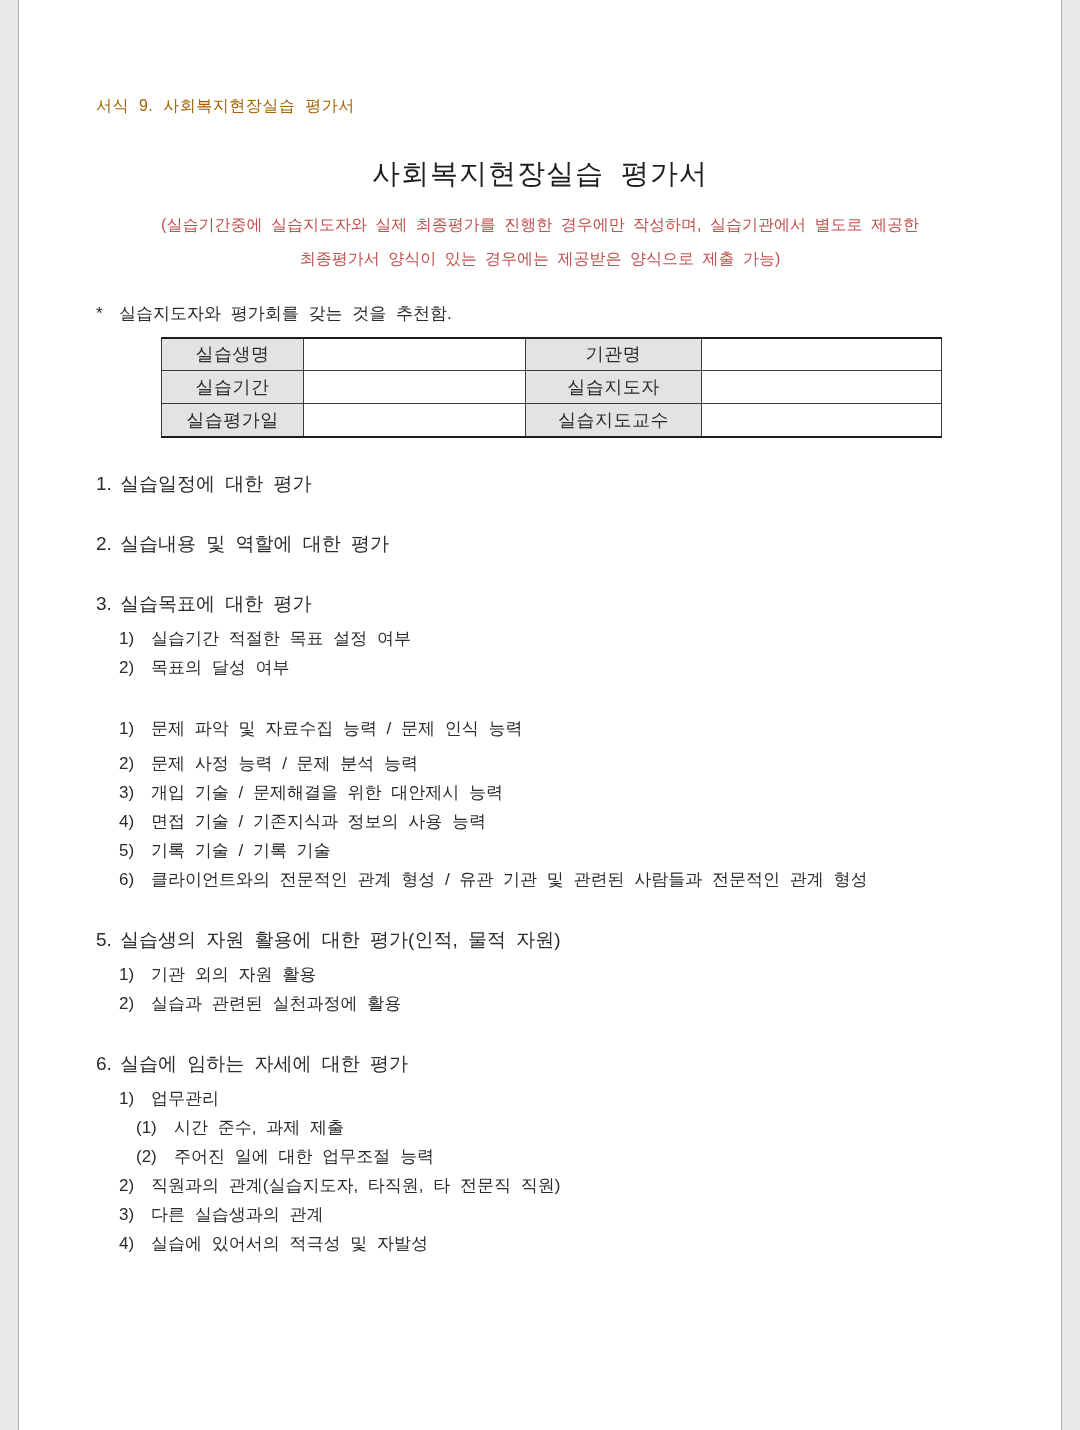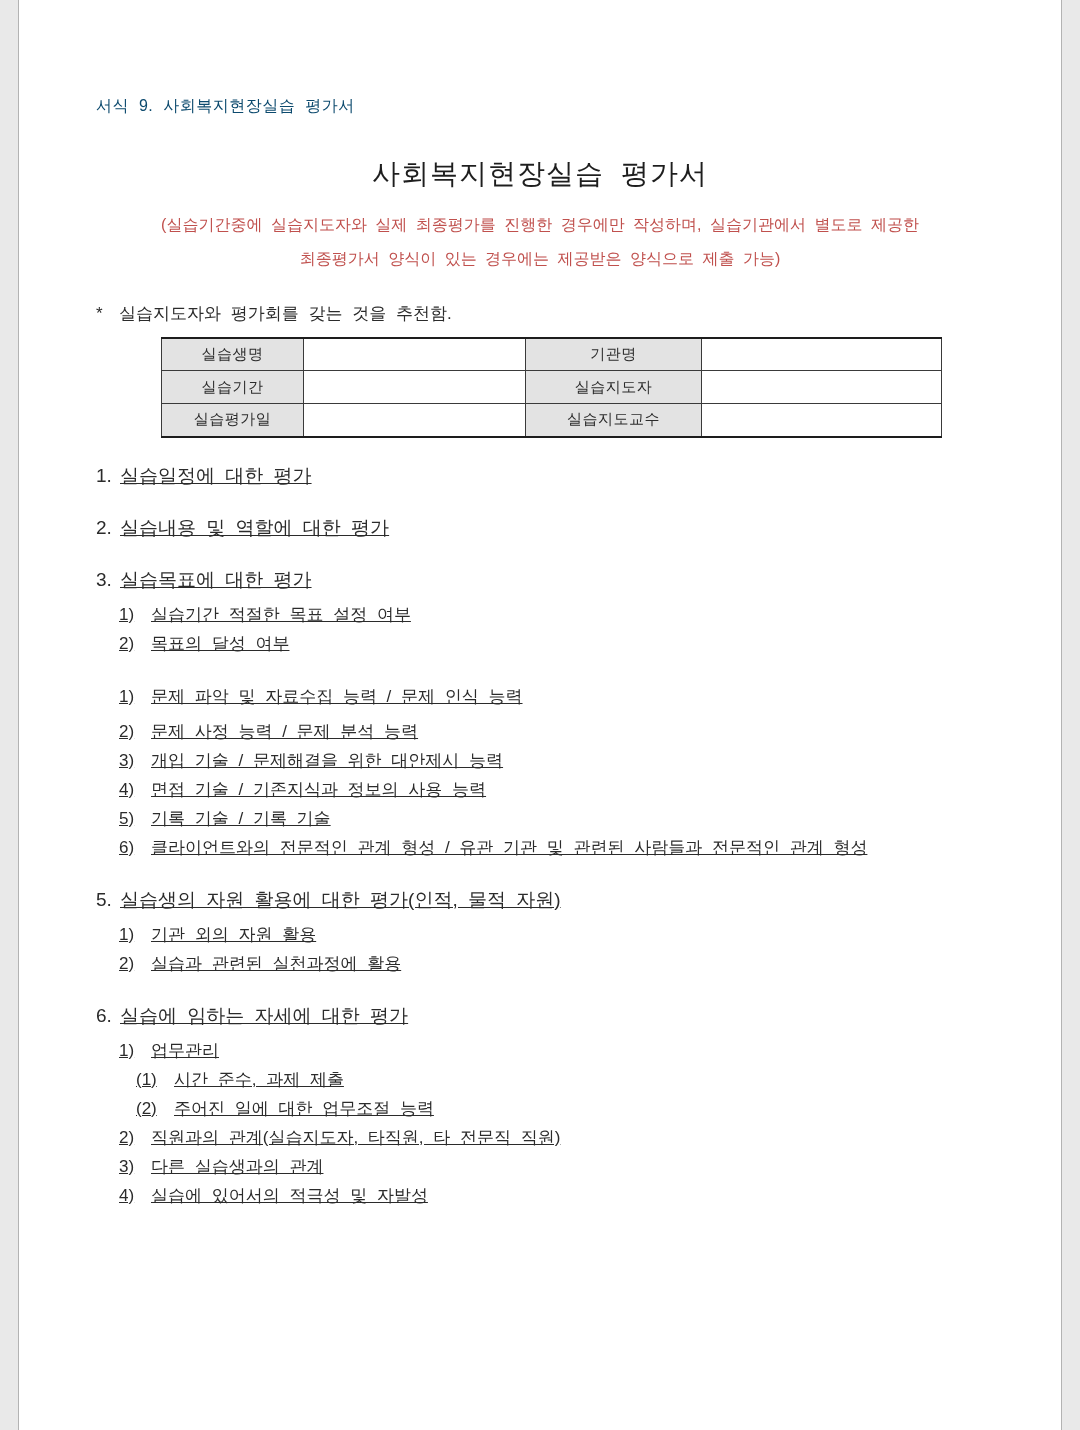--- a/index.html
+++ b/index.html
@@ -13,21 +13,21 @@
     position:relative; width:1080px; height:1430px;
     background:#e9e9e9; overflow:hidden;
   }
   .page {
     position:absolute; left:18px; top:0; width:1044px; height:1430px;
     background:#ffffff;
     border-left:1px solid #b3b3b3; border-right:1px solid #b3b3b3;
     padding:96px 77px 0 77px;
     word-spacing:5px;
   }
-  .form-label { font-size:16px; letter-spacing:0.5px; color:#0c4a6e; }
+  .form-label { font-size:16px; letter-spacing:0.5px; color:#a16207; }
   .doc-title {
     margin-top:36px; text-align:center;
     font-size:28px; font-weight:400; letter-spacing:1px; word-spacing:8px;
     color:#1e1e1e; line-height:41px;
   }
   .note-red {
     margin-top:14px; text-align:center;
     color:var(--note-red,#c0504d);
     font-size:16px; line-height:34px; word-spacing:4px;
   }
@@ -35,25 +35,25 @@
     margin-top:24px; display:flex;
     font-size:17px; line-height:28.5px;
   }
   .intro .star { flex:none; width:23px; }
   .info-table {
     border-collapse:collapse; margin:8px 0 0 65px;
     border-top:2px solid #1d1d1d; border-bottom:2px solid #1d1d1d;
   }
   .info-table th, .info-table td {
     border:1px solid #3a3a3a; height:33px;
-    font-size:15px; font-weight:400; letter-spacing:0.5px;
+    font-size:18px; font-weight:400; letter-spacing:0.5px;
   }
   .info-table th { background:var(--label-bg,#e3e3e3); text-align:center; }
   #sections { margin-top:12px; padding-bottom:60px; }
-  .section { margin-top:24px;text-decoration:underline; }
+  .section { margin-top:32px; }
   .sec-head { font-size:19px; line-height:28px; }
   .sec-no { display:inline-block; width:24px; }
   .sub-line, .subsub-line { display:flex; font-size:17px; line-height:29px; }
   .sub-line { margin-left:23px; }
   .sub-line:nth-of-type(2) { margin-top:6px; }
   .subsub-line { margin-left:40px; }
   .sub-line .item-no { flex:none; width:32px; }
   .subsub-line .item-no { flex:none; width:38px; }
   .sec-head { margin-bottom:6px; }
 </style>

